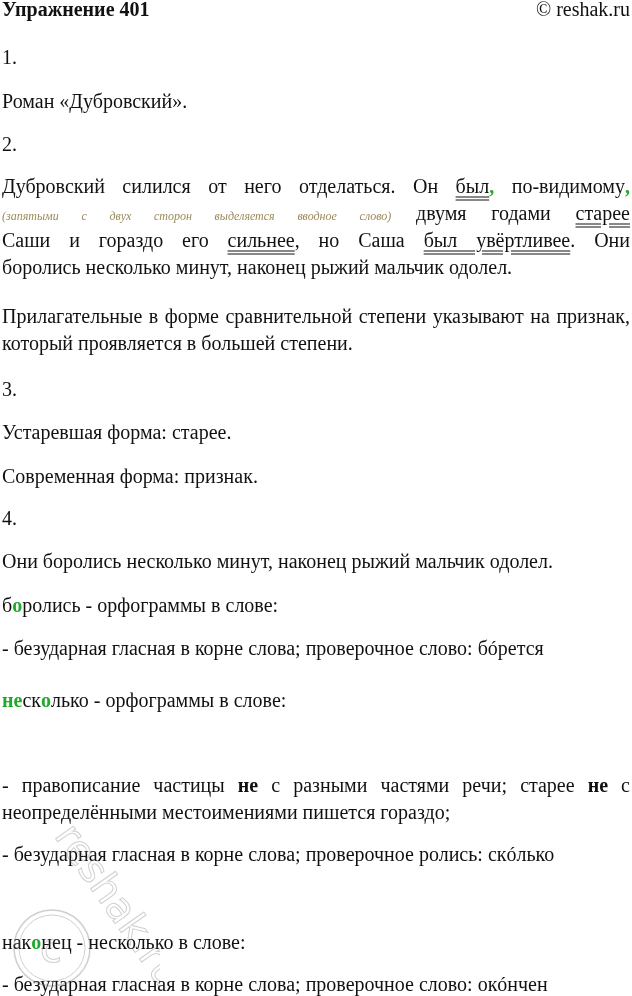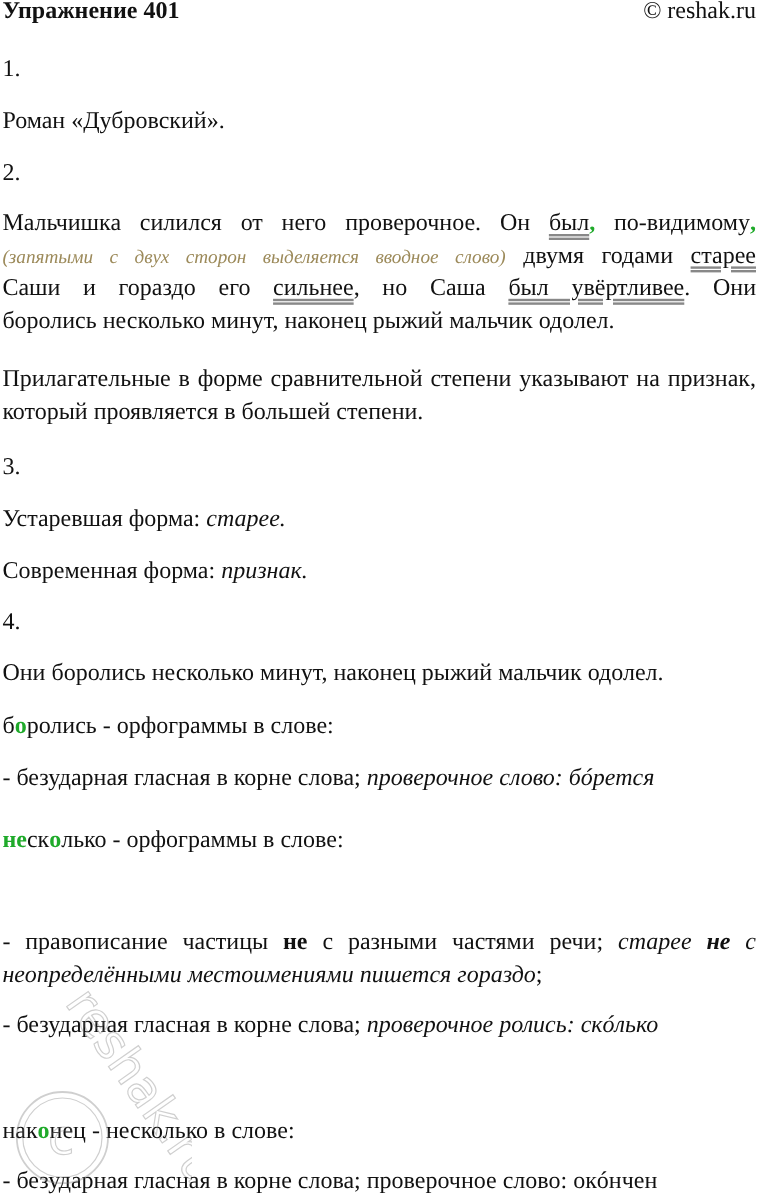--- a/index.html
+++ b/index.html
@@ -9,42 +9,42 @@
     color:#111111; font-size:20px;
   }
   .header { position:absolute; left:2px; top:-2px; width:628px; height:30px; }
   .title { position:absolute; left:0; top:0; font-weight:bold; font-size:20px; }
   .copyright { position:absolute; right:0; top:0; font-size:20px; }
   .p { position:absolute; left:2px; width:628px; line-height:27px; }
   .just { text-align:justify; text-align-last:left; }
   .just-full { text-align:justify; text-align-last:justify; }
   .u2 { text-decoration:underline double #888; text-underline-offset:3px; }
   .green { color:#1faa2a; font-weight:bold; }
-  .note { color:#9c8a5a; font-style:italic; font-size:16px; }
-  .it { font-style:italic; }
+  .note { color:#9c8a5a; font-style:italic; font-size:12px; }
+  .it { }
   .b { font-weight:bold; }
   .watermark {
     position:absolute; left:0px; top:820px; width:160px; height:176px;
     pointer-events:none; opacity:0.35;
   }
 </style>
 </head>
 <body>
 
 <div class="header">
   <span class="title">Упражнение 401</span>
   <span class="copyright">© reshak.ru</span>
 </div>
 
 <div class="p" style="top:44px">1.</div>
 <div class="p" style="top:88px">Роман «Дубровский».</div>
 
 <div class="p" style="top:131px">2.</div>
 
-<div class="p just-full" style="top:173px"><span>Мальчишка силился от него проверочное. Он </span><span class="u2">был</span><span class="green">,</span><span> по-видимому</span><span class="green">,</span></div>
+<div class="p just-full" style="top:173px"><span>Дубровский силился от него отделаться. Он </span><span class="u2">был</span><span class="green">,</span><span> по-видимому</span><span class="green">,</span></div>
 <div class="p just-full" style="top:200px"><span class="note">(запятыми с двух сторон выделяется вводное слово)</span><span> двумя годами </span><span class="u2">старее</span></div>
 <div class="p just-full" style="top:227px"><span>Саши и гораздо его </span><span class="u2">сильнее</span><span>, но Саша </span><span class="u2">был увёртливее</span><span>. Они</span></div>
 <div class="p" style="top:254px">боролись несколько минут, наконец рыжий мальчик одолел.</div>
 
 <div class="p just" style="top:303px">Прилагательные в форме сравнительной степени указывают на признак, который проявляется в большей степени.</div>
 
 <div class="p" style="top:376px">3.</div>
 <div class="p" style="top:419px"><span>Устаревшая форма: </span><span class="it">старее.</span></div>
 <div class="p" style="top:463px"><span>Современная форма: </span><span class="it">признак.</span></div>
 

